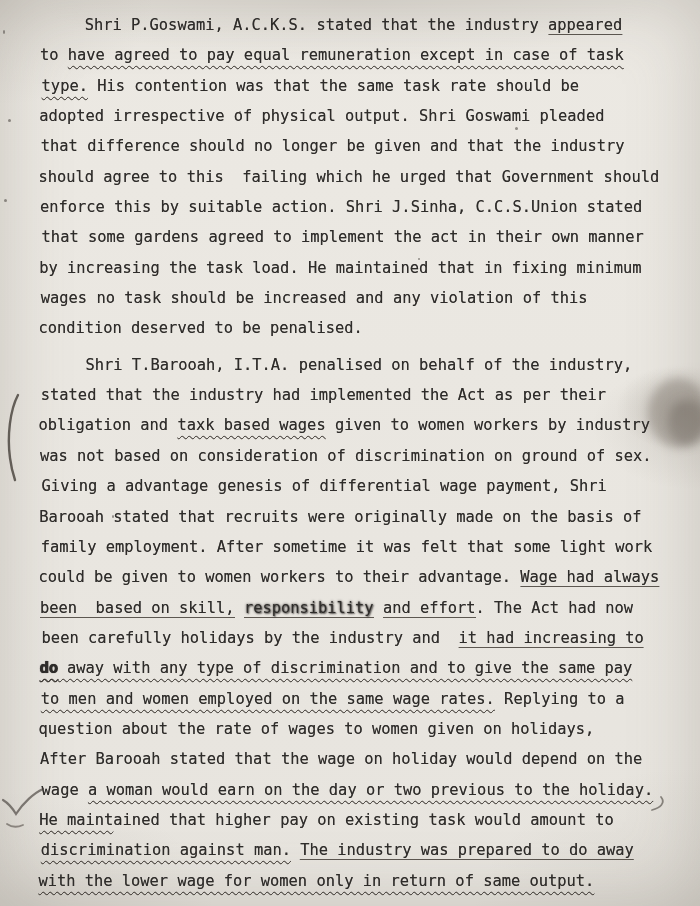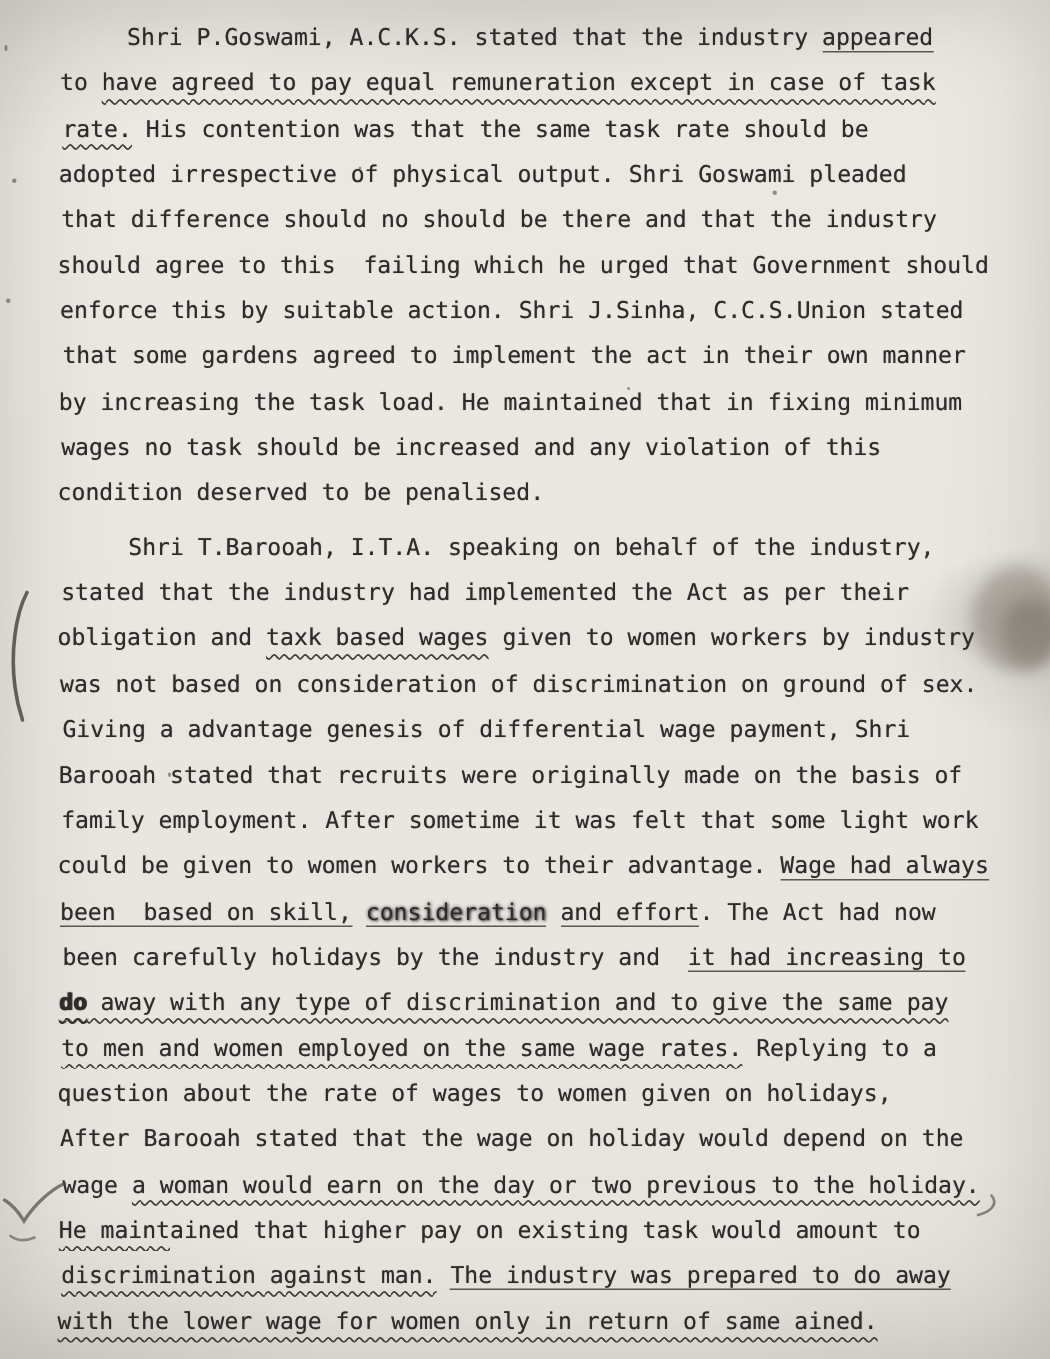--- a/index.html
+++ b/index.html
@@ -40,49 +40,49 @@
 </style>
 </head>
 <body>
 
 <div class="page">
 
   <div class="content" id="doc-content">
       <div class="para">
         <div class="line" style="transform: translateX(-1.6px);"><span>     Shri P.Goswami, A.C.K.S. stated that the industry </span><span class="us">appeared</span></div>
         <div class="line" style="transform: translateX(0px);"><span>to </span><span class="uw">have agreed to pay equal remuneration except in case of task</span></div>
-        <div class="line" style="transform: translateX(1.6px);"><span class="uw">rate.</span><span> His contention was that the same task rate should be</span></div>
+        <div class="line" style="transform: translateX(1.6px);"><span class="uw">type.</span><span> His contention was that the same task rate should be</span></div>
         <div class="line" style="transform: translateX(-0.8px);"><span>adopted irrespective of physical output. Shri Goswami pleaded</span></div>
-        <div class="line" style="transform: translateX(0.8px);"><span>that difference should no should be there and that the industry</span></div>
+        <div class="line" style="transform: translateX(0.8px);"><span>that difference should no longer be given and that the industry</span></div>
         <div class="line" style="transform: translateX(-1.6px);"><span>should agree to this  failing which he urged that Government should</span></div>
         <div class="line" style="transform: translateX(0px);"><span>enforce this by suitable action. Shri J.Sinha, C.C.S.Union stated</span></div>
         <div class="line" style="transform: translateX(1.6px);"><span>that some gardens agreed to implement the act in their own manner</span></div>
         <div class="line" style="transform: translateX(-0.8px);"><span>by increasing the task load. He maintained that in fixing minimum</span></div>
         <div class="line" style="transform: translateX(0.8px);"><span>wages no task should be increased and any violation of this</span></div>
         <div class="line" style="transform: translateX(-1.6px);"><span>condition deserved to be penalised.</span></div>
       </div>
       <div class="para">
-        <div class="line" style="transform: translateX(-0.8px);"><span>     Shri T.Barooah, I.T.A. speaking on behalf of the industry,</span></div>
+        <div class="line" style="transform: translateX(-0.8px);"><span>     Shri T.Barooah, I.T.A. penalised on behalf of the industry,</span></div>
         <div class="line" style="transform: translateX(0.8px);"><span>stated that the industry had implemented the Act as per their</span></div>
         <div class="line" style="transform: translateX(-1.6px);"><span>obligation and </span><span class="uw">taxk based wages</span><span> given to women workers by industry</span></div>
         <div class="line" style="transform: translateX(0px);"><span>was not based on consideration of discrimination on ground of sex.</span></div>
         <div class="line" style="transform: translateX(1.6px);"><span>Giving a advantage genesis of differential wage payment, Shri</span></div>
         <div class="line" style="transform: translateX(-0.8px);"><span>Barooah stated that recruits were originally made on the basis of</span></div>
         <div class="line" style="transform: translateX(0.8px);"><span>family employment. After sometime it was felt that some light work</span></div>
         <div class="line" style="transform: translateX(-1.6px);"><span>could be given to women workers to their advantage. </span><span class="us">Wage had always</span></div>
-        <div class="line" style="transform: translateX(0px);"><span class="us">been  based on skill,</span><span> </span><span class="us smudge">consideration</span><span> </span><span class="us">and effort</span><span>. The Act had now</span></div>
+        <div class="line" style="transform: translateX(0px);"><span class="us">been  based on skill,</span><span> </span><span class="us smudge">responsibility</span><span> </span><span class="us">and effort</span><span>. The Act had now</span></div>
         <div class="line" style="transform: translateX(1.6px);"><span>been carefully holidays by the industry and  </span><span class="us">it had increasing to</span></div>
         <div class="line" style="transform: translateX(-0.8px);"><span class="uw overstrike">do</span><span class="uw"> away with any type of discrimination and to give the same pay</span></div>
         <div class="line" style="transform: translateX(0.8px);"><span class="uw">to men and women employed on the same wage rates.</span><span> Replying to a</span></div>
         <div class="line" style="transform: translateX(-1.6px);"><span>question about the rate of wages to women given on holidays,</span></div>
         <div class="line" style="transform: translateX(0px);"><span>After Barooah stated that the wage on holiday would depend on the</span></div>
         <div class="line" style="transform: translateX(1.6px);"><span>wage </span><span class="uw">a woman would earn on the day or two previous to the holiday.</span></div>
         <div class="line" style="transform: translateX(-0.8px);"><span class="uw">He maint</span><span>ained that higher pay on existing task would amount to</span></div>
         <div class="line" style="transform: translateX(0.8px);"><span class="uw">discrimination against man.</span><span> </span><span class="us">The industry was prepared to do away</span></div>
-        <div class="line" style="transform: translateX(-1.6px);"><span class="uw">with the lower wage for women only in return of same ained.</span></div>
+        <div class="line" style="transform: translateX(-1.6px);"><span class="uw">with the lower wage for women only in return of same output.</span></div>
       </div>
     </div>
 
   <svg class="mark" style="left:2px;top:392px;" width="24" height="92" viewBox="0 0 24 92">
     <path d="M16,3 C8,18 5,44 8,66 C9,74 11,82 13,88" fill="none" stroke="rgba(58,52,46,.75)" stroke-width="2.4" stroke-linecap="round"></path>
   </svg>
 
   <svg class="mark" style="left:0px;top:786px;" width="46" height="44" viewBox="0 0 46 44">
     <path d="M3,14 C8,17 13,23 16,28 C23,17 34,7 43,3" fill="none" stroke="rgba(72,66,60,.66)" stroke-width="2.2" stroke-linecap="round"></path>
     <path d="M7,38 q7,5 16,1" fill="none" stroke="rgba(72,66,60,.55)" stroke-width="1.8" stroke-linecap="round"></path>

